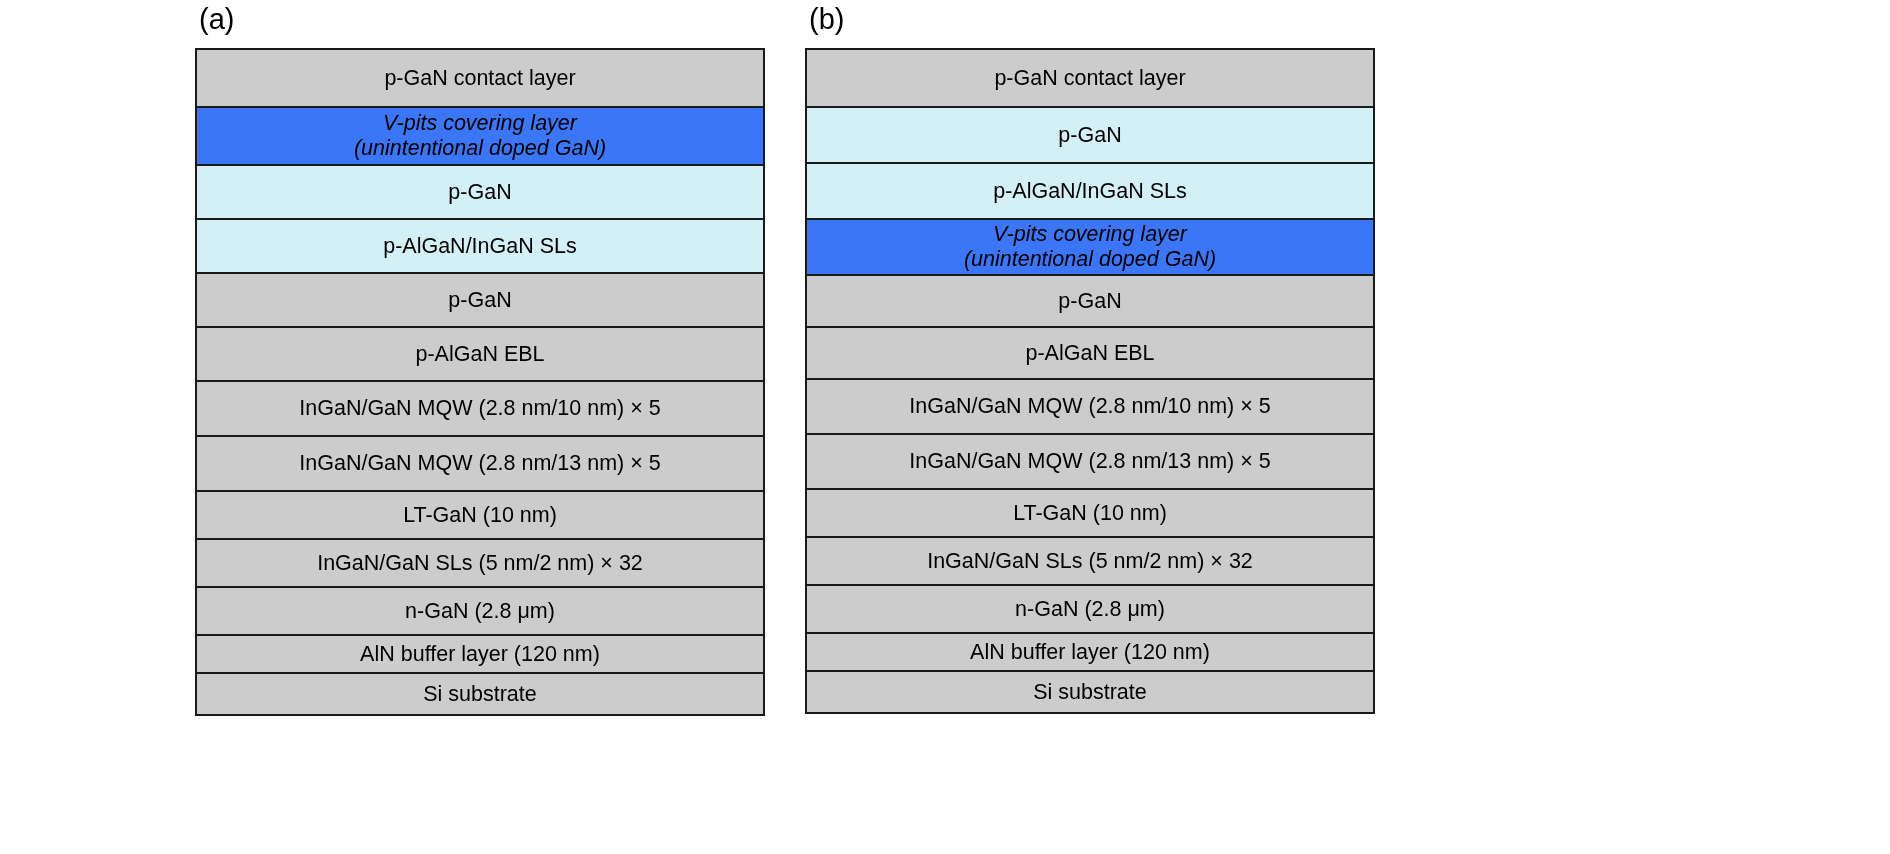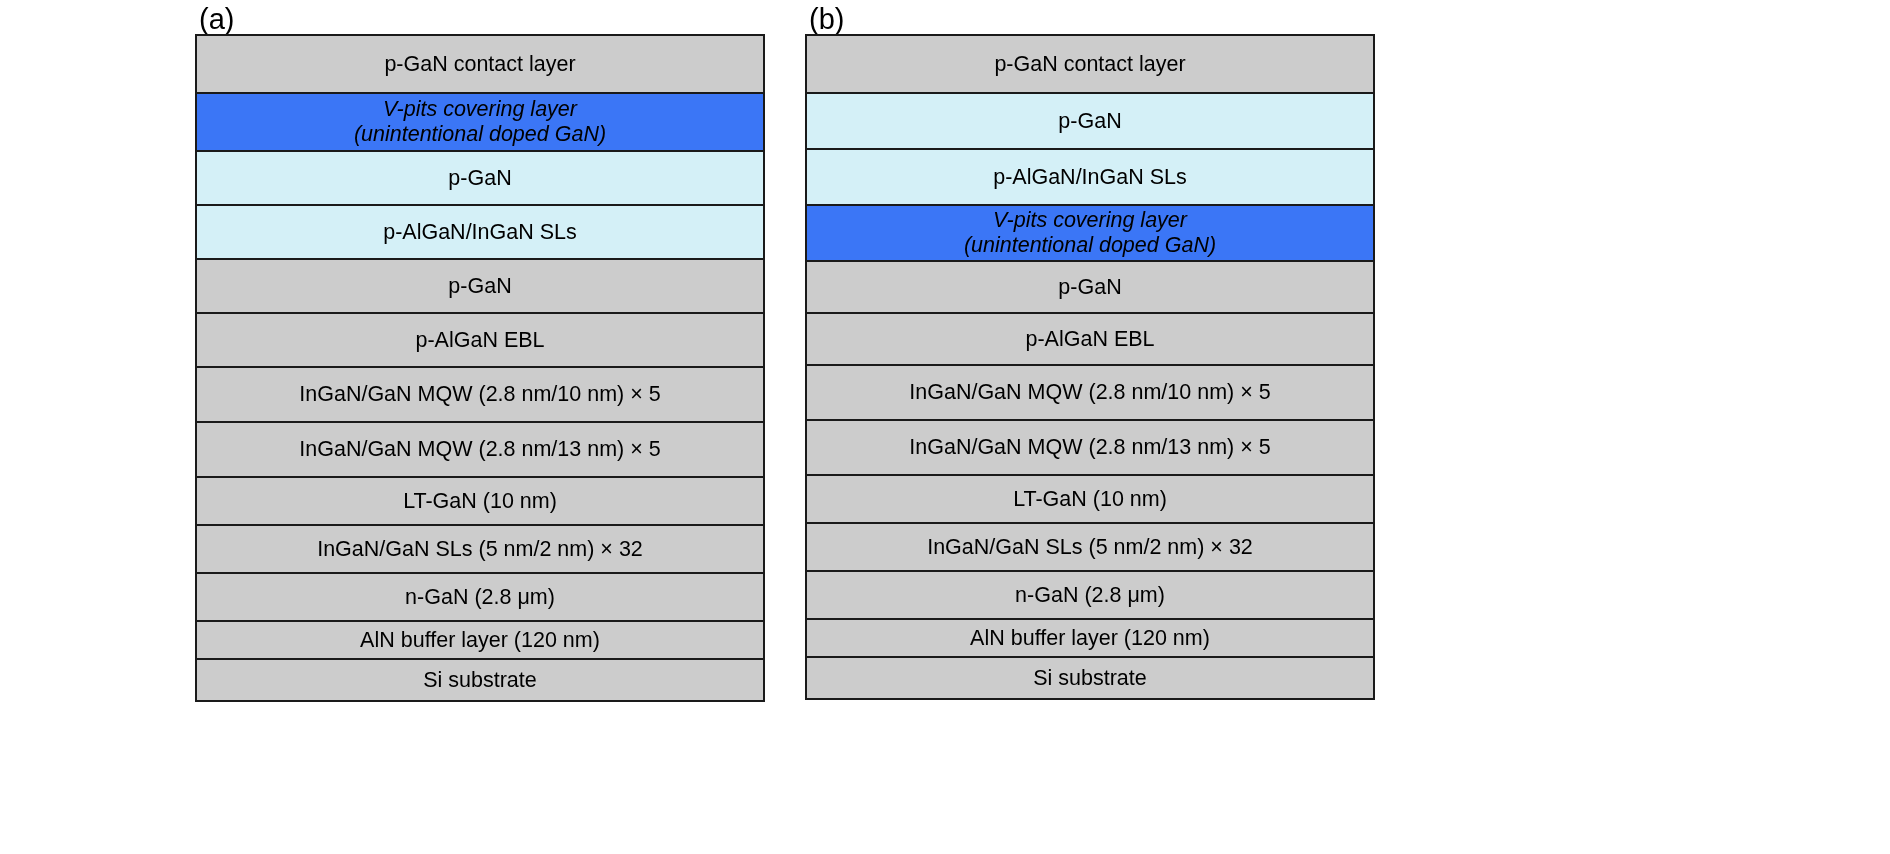--- a/index.html
+++ b/index.html
@@ -36,21 +36,21 @@
     font-size: 29px;
     line-height: 34px;
     font-weight: normal;
     color: #000000;
     letter-spacing: 0px;
     white-space: nowrap;
   }
 
   .stack {
     position: absolute;
-    top: 34px;
+    top: 48px;
     left: 5px;
     width: 570px;
     border: 2.5px solid #1a1a1a;
     box-sizing: border-box;
     display: flex;
     flex-direction: column;
     background: #ffffff;
   }
 
   .layer {

